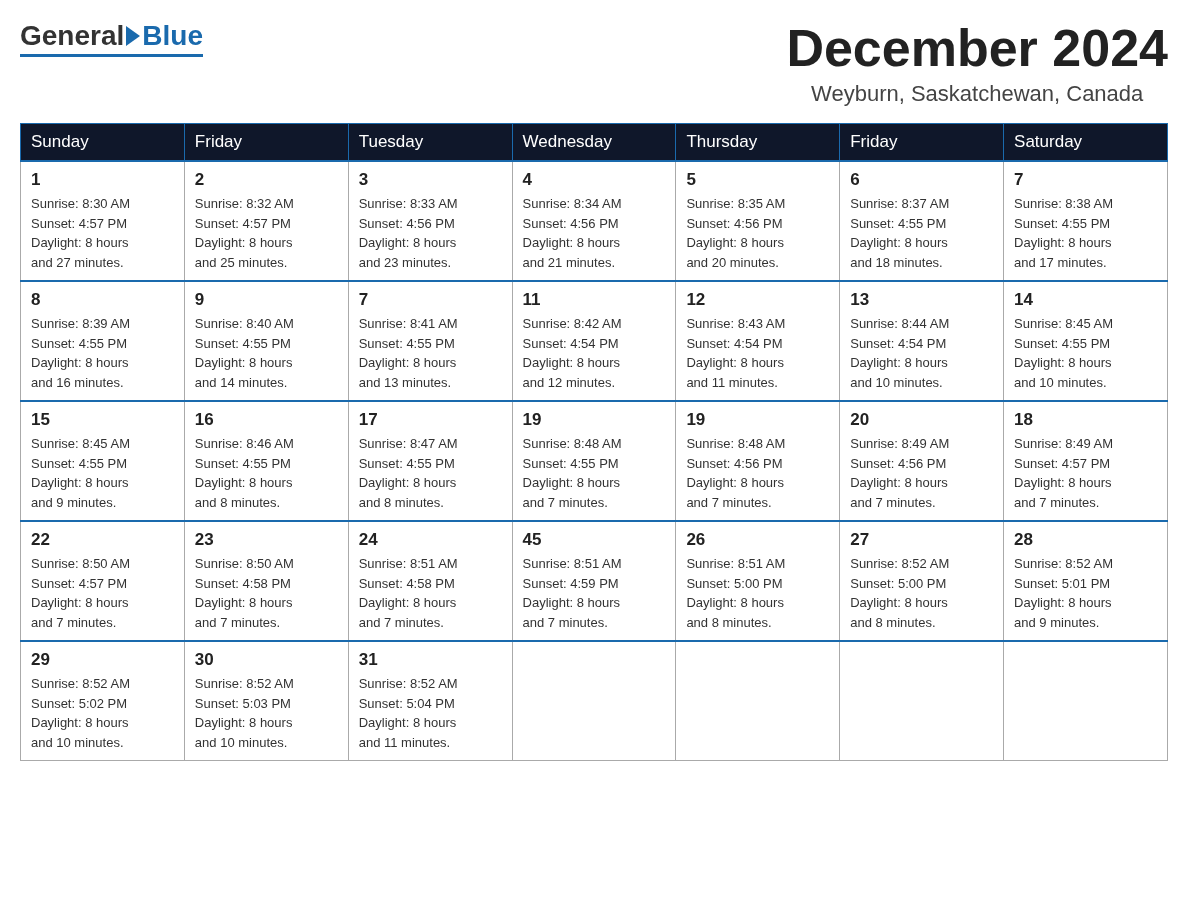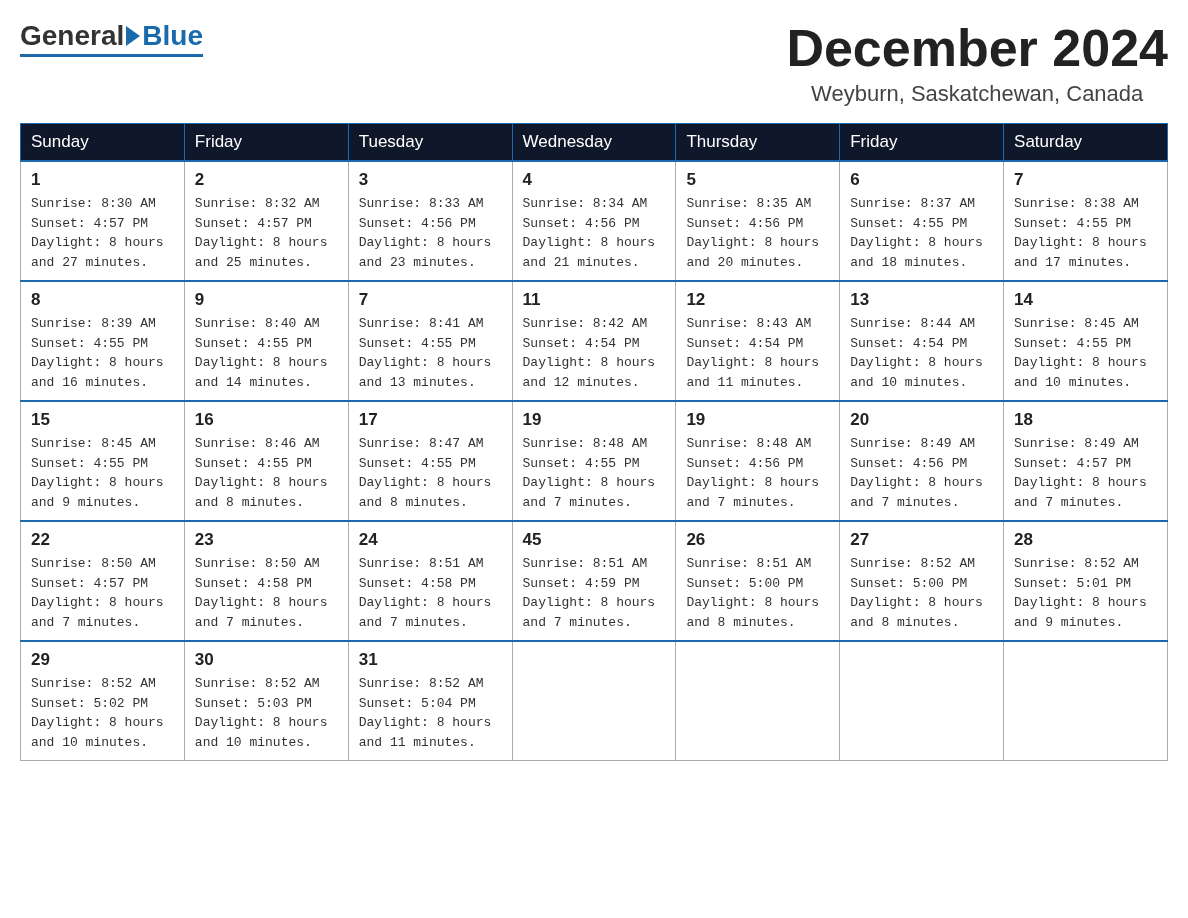--- a/index.html
+++ b/index.html
@@ -89,21 +89,20 @@
     .day-number {
       font-size: 17px;
       font-weight: bold;
       color: #222;
       margin-bottom: 4px;
     }
     .day-info {
       font-size: 13px;
       color: #333;
       line-height: 1.5;
-      font-family: Liberation Mono, monospace;
     }
     .calendar tr {
       border-bottom: 2px solid #1a6aad;
     }
     .calendar tbody tr:last-child {
       border-bottom: 1px solid #aaa;
     }
     .empty-cell {
       background: #fff;
     }

